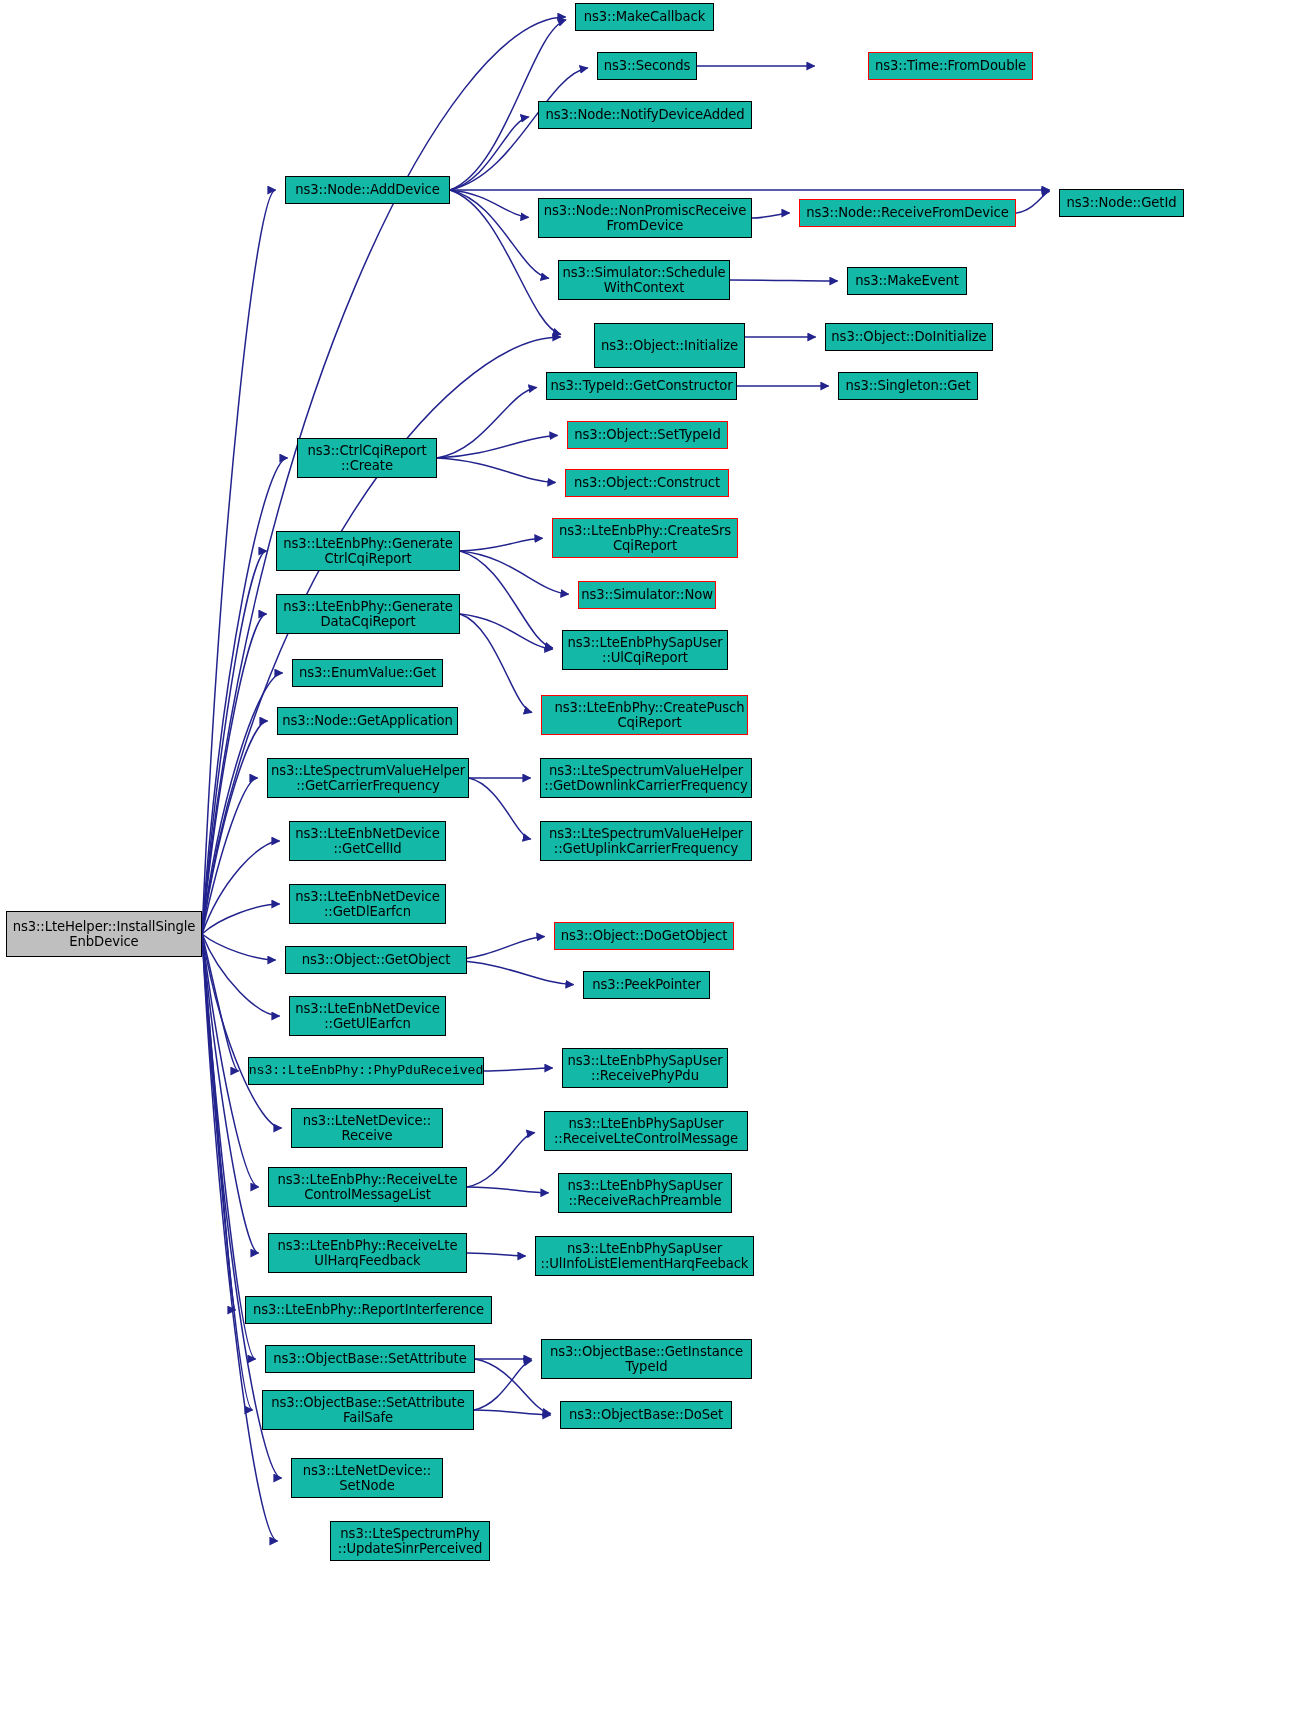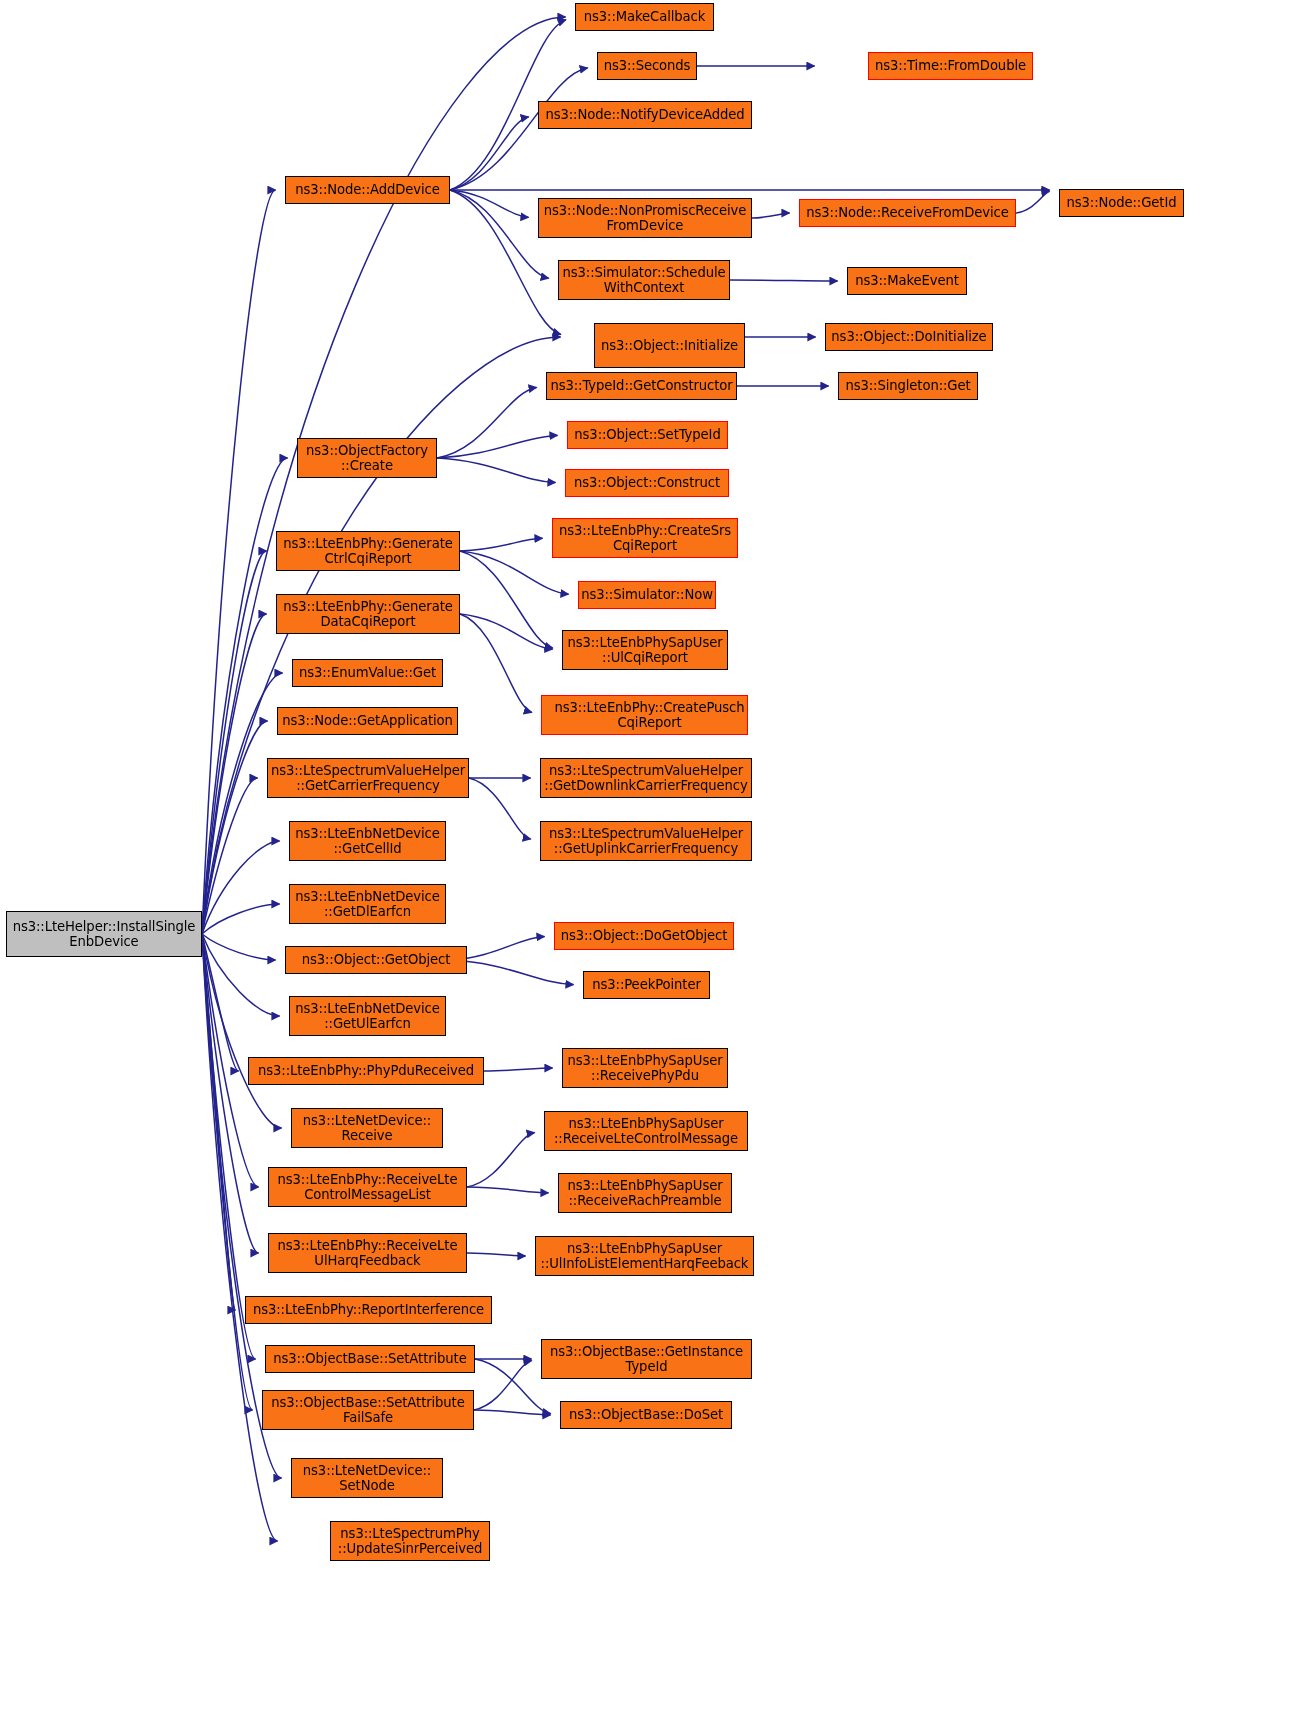--- a/index.html
+++ b/index.html
@@ -8,21 +8,21 @@
     width:1304px;height:1717px;
     background:#ffffff;
     font-family:"DejaVu Sans", sans-serif;
     overflow:hidden;
   }
   #edges{position:absolute;left:0;top:0;width:1304px;height:1717px;}
   .node{
     position:absolute;
     box-sizing:border-box;
     border:1px solid #000000;
-    background:#f97316;
+    background:#14b8a6;
     display:flex;
     align-items:center;
     justify-content:center;
     text-align:center;
     font-size:13.2px;
     line-height:15.5px;
     color:#000000;
     letter-spacing:-0.1px;
     white-space:pre-line;
     padding:0 3px;
@@ -110,21 +110,21 @@
       <div class="node" style="left: 538px; top: 198px; width: 214px; height: 40px;">ns3::Node::NonPromiscReceive
 FromDevice</div>
       <div class="node red" style="left: 799px; top: 199px; width: 217px; height: 28px;">ns3::Node::ReceiveFromDevice</div>
       <div class="node" style="left: 558px; top: 260px; width: 172px; height: 40px;">ns3::Simulator::Schedule
 WithContext</div>
       <div class="node" style="left: 847px; top: 267px; width: 120px; height: 28px;">ns3::MakeEvent</div>
       <div class="node" style="left: 594px; top: 323px; width: 151px; height: 45px;">ns3::Object::Initialize</div>
       <div class="node" style="left: 825px; top: 323px; width: 168px; height: 28px;">ns3::Object::DoInitialize</div>
       <div class="node" style="left: 546px; top: 372px; width: 191px; height: 28px;">ns3::TypeId::GetConstructor</div>
       <div class="node" style="left: 838px; top: 372px; width: 140px; height: 28px;">ns3::Singleton::Get</div>
-      <div class="node" style="left: 297px; top: 438px; width: 140px; height: 40px;">ns3::ObjectFactory
+      <div class="node" style="left: 297px; top: 438px; width: 140px; height: 40px;">ns3::CtrlCqiReport
 ::Create</div>
       <div class="node red" style="left: 567px; top: 421px; width: 161px; height: 28px;">ns3::Object::SetTypeId</div>
       <div class="node red" style="left: 565px; top: 469px; width: 164px; height: 28px;">ns3::Object::Construct</div>
       <div class="node" style="left: 276px; top: 531px; width: 184px; height: 40px;">ns3::LteEnbPhy::Generate
 CtrlCqiReport</div>
       <div class="node red" style="left: 552px; top: 518px; width: 186px; height: 40px;">ns3::LteEnbPhy::CreateSrs
 CqiReport</div>
       <div class="node red" style="left: 578px; top: 581px; width: 138px; height: 28px;">ns3::Simulator::Now</div>
       <div class="node" style="left: 276px; top: 594px; width: 184px; height: 40px;">ns3::LteEnbPhy::Generate
 DataCqiReport</div>
@@ -142,21 +142,21 @@
 ::GetCellId</div>
       <div class="node" style="left: 540px; top: 821px; width: 212px; height: 40px;">ns3::LteSpectrumValueHelper
 ::GetUplinkCarrierFrequency</div>
       <div class="node" style="left: 289px; top: 884px; width: 157px; height: 40px;">ns3::LteEnbNetDevice
 ::GetDlEarfcn</div>
       <div class="node red" style="left: 554px; top: 922px; width: 180px; height: 28px;">ns3::Object::DoGetObject</div>
       <div class="node" style="left: 285px; top: 946px; width: 182px; height: 28px;">ns3::Object::GetObject</div>
       <div class="node" style="left: 583px; top: 971px; width: 127px; height: 28px;">ns3::PeekPointer</div>
       <div class="node" style="left: 289px; top: 996px; width: 157px; height: 40px;">ns3::LteEnbNetDevice
 ::GetUlEarfcn</div>
-      <div class="node" style="left: 248px; top: 1057px; width: 236px; height: 28px;">ns3::LteEnbPhy::PhyPduReceived</div>
+      <div class="node" style="left: 248px; top: 1057px; width: 236px; height: 28px; font-family: Liberation Mono, monospace;">ns3::LteEnbPhy::PhyPduReceived</div>
       <div class="node" style="left: 562px; top: 1048px; width: 166px; height: 40px;">ns3::LteEnbPhySapUser
 ::ReceivePhyPdu</div>
       <div class="node" style="left: 291px; top: 1108px; width: 152px; height: 40px;">ns3::LteNetDevice::
 Receive</div>
       <div class="node" style="left: 544px; top: 1111px; width: 204px; height: 40px;">ns3::LteEnbPhySapUser
 ::ReceiveLteControlMessage</div>
       <div class="node" style="left: 268px; top: 1167px; width: 199px; height: 40px;">ns3::LteEnbPhy::ReceiveLte
 ControlMessageList</div>
       <div class="node" style="left: 558px; top: 1173px; width: 174px; height: 40px;">ns3::LteEnbPhySapUser
 ::ReceiveRachPreamble</div>

